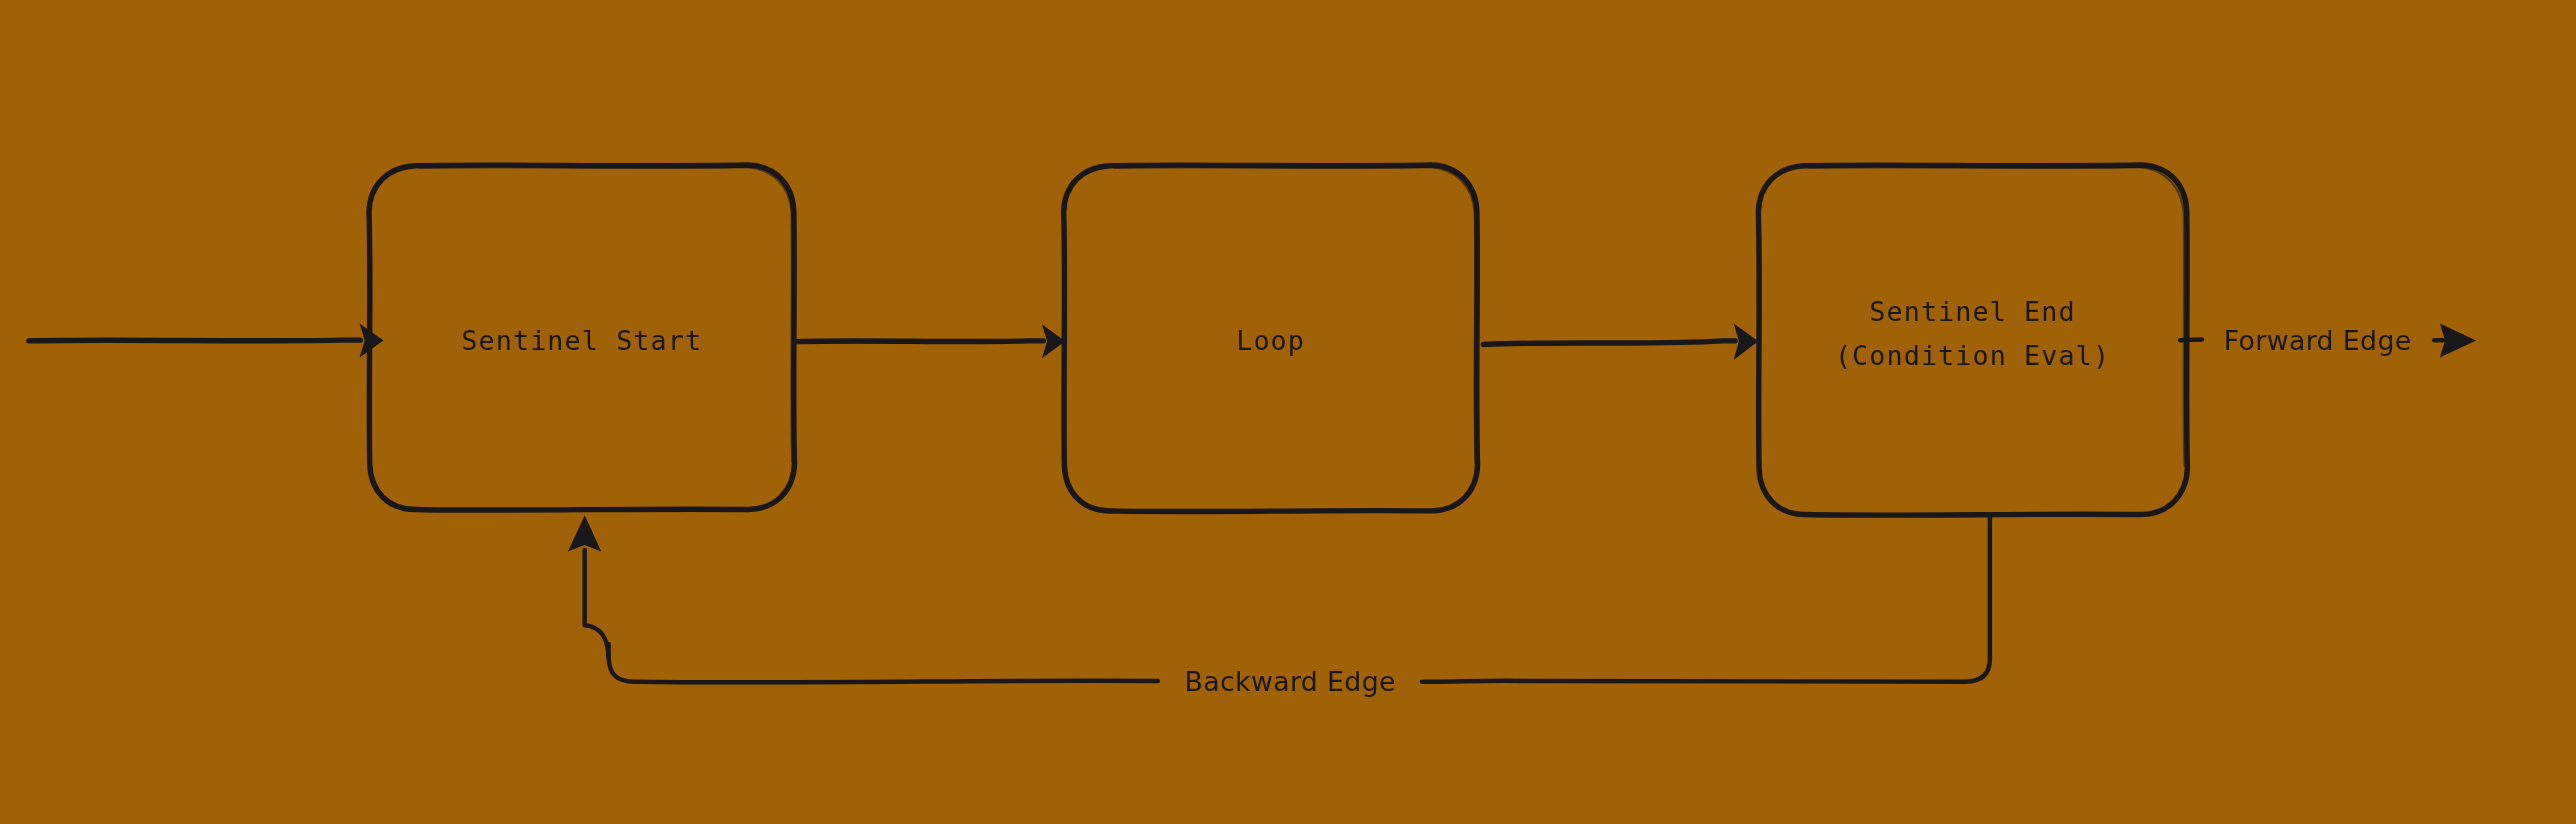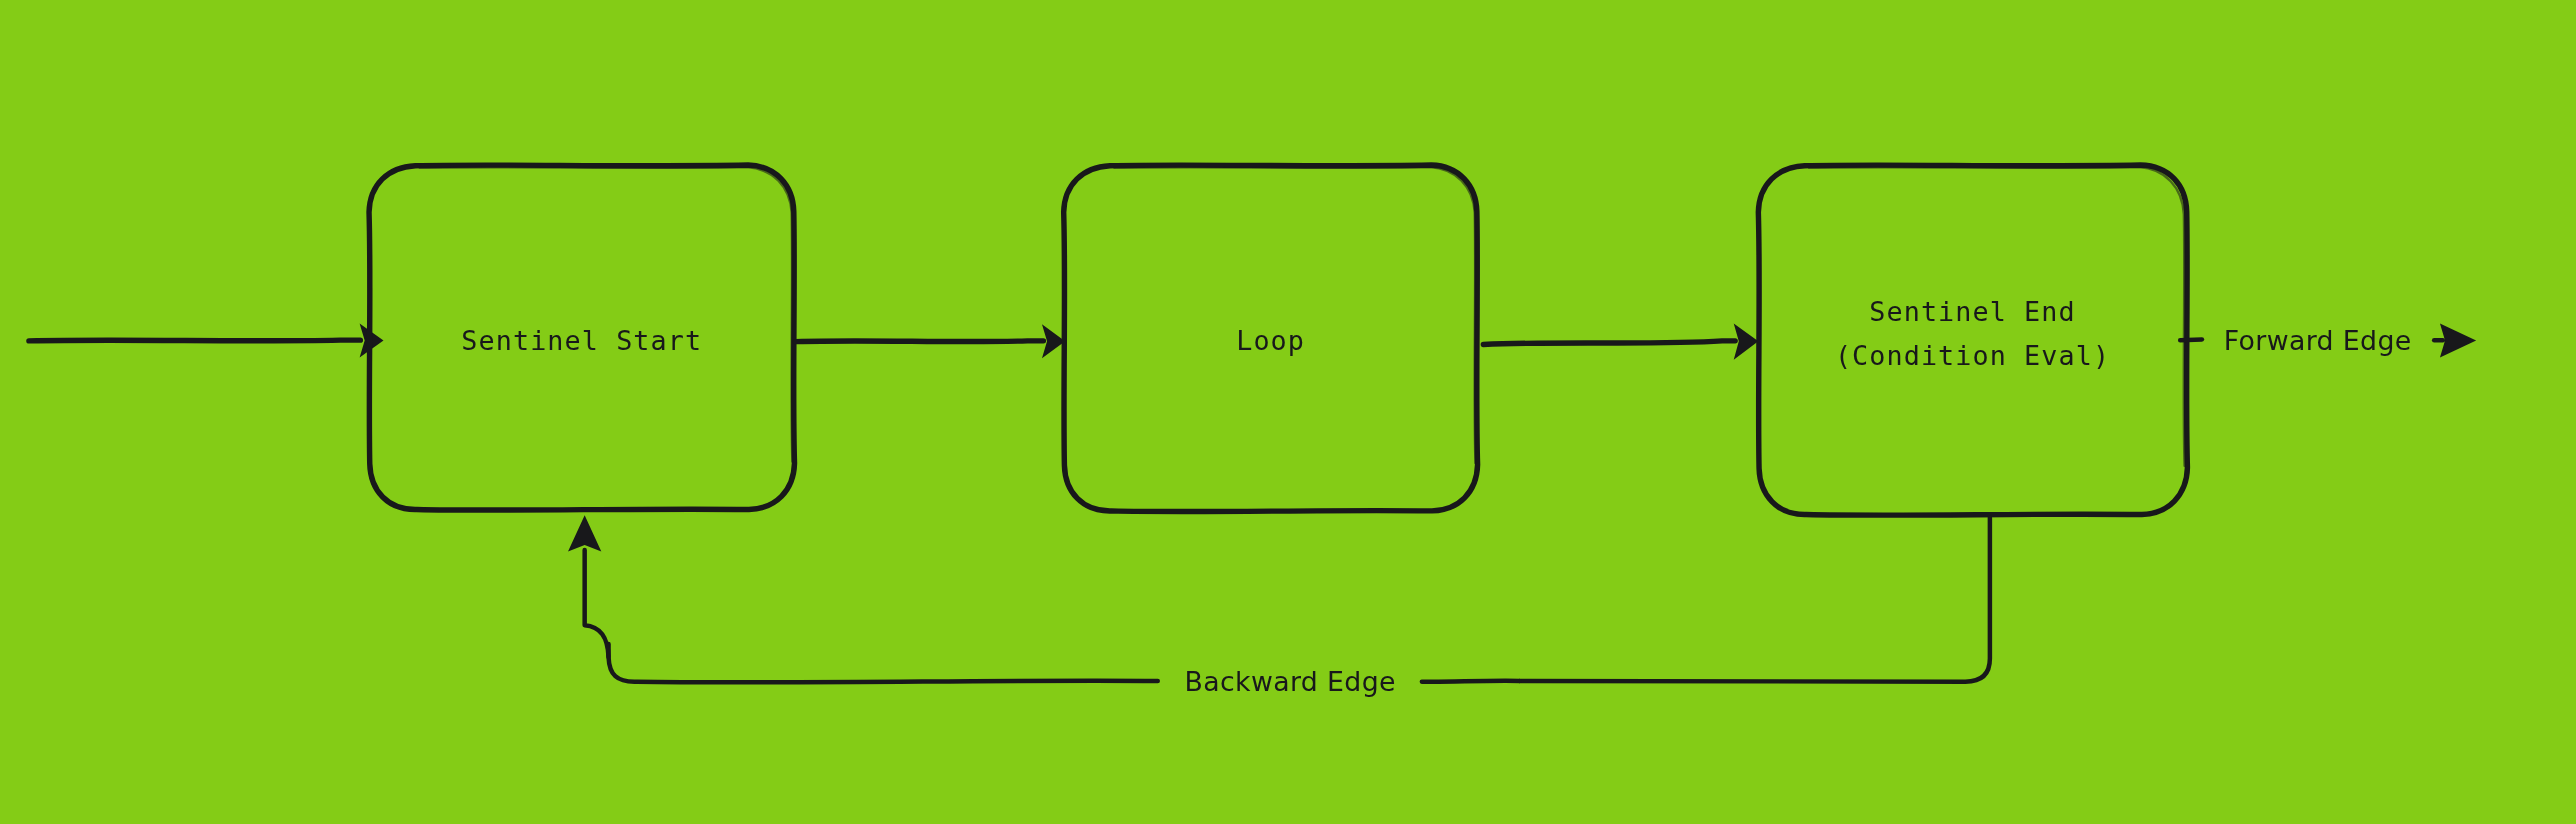--- a/index.html
+++ b/index.html
@@ -11,21 +11,21 @@
   body {
     width: 2576px;
     height: 825px;
     overflow: hidden;
     font-family: "DejaVu Sans Mono", monospace;
   }
   #diagram-root {
     position: relative;
     width: 2576px;
     height: 825px;
-    background: #84cc16;
+    background: #a16207;
   }
   #diagram-svg {
     position: absolute;
     top: 0;
     left: 0;
     width: 2576px;
     height: 825px;
   }
   .node-label {
     font-family: "DejaVu Sans Mono", "Liberation Mono", monospace;

